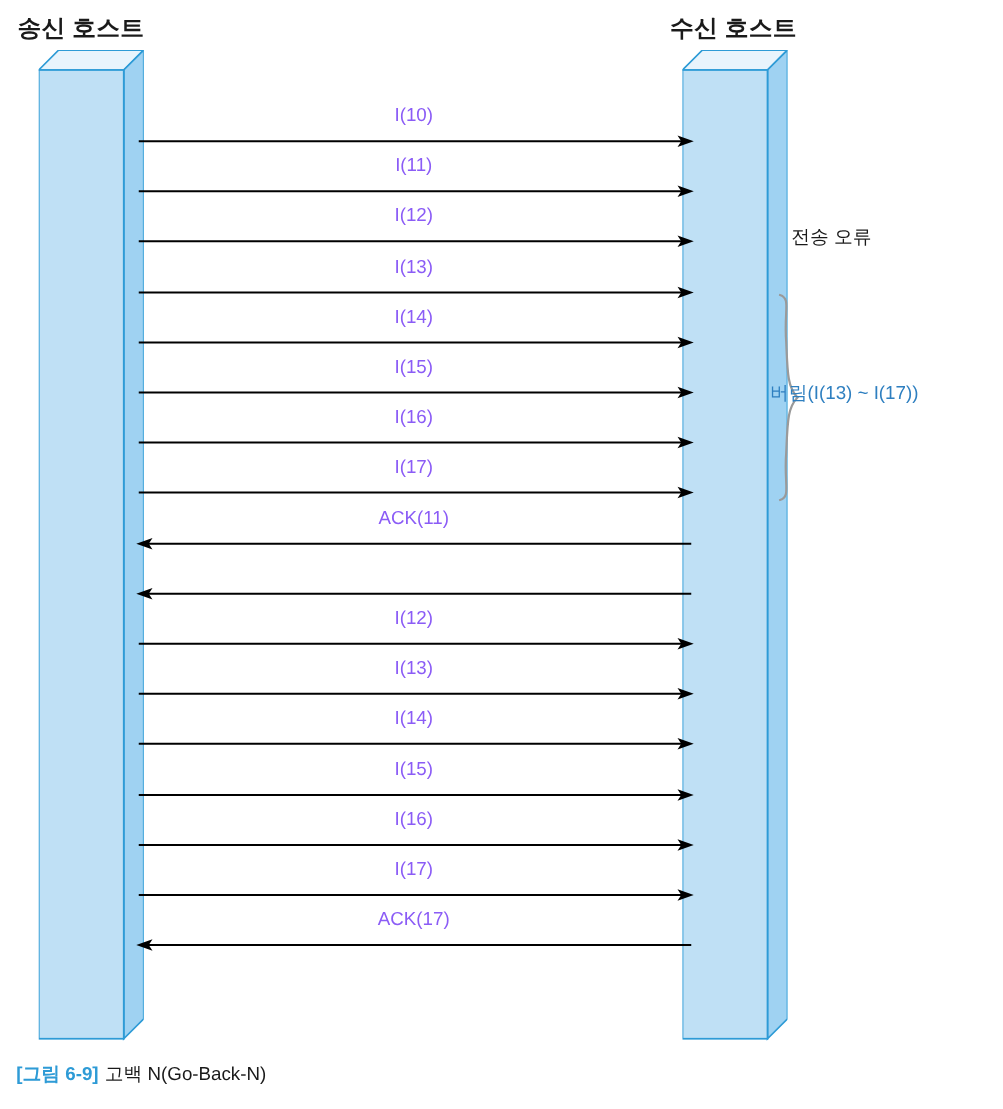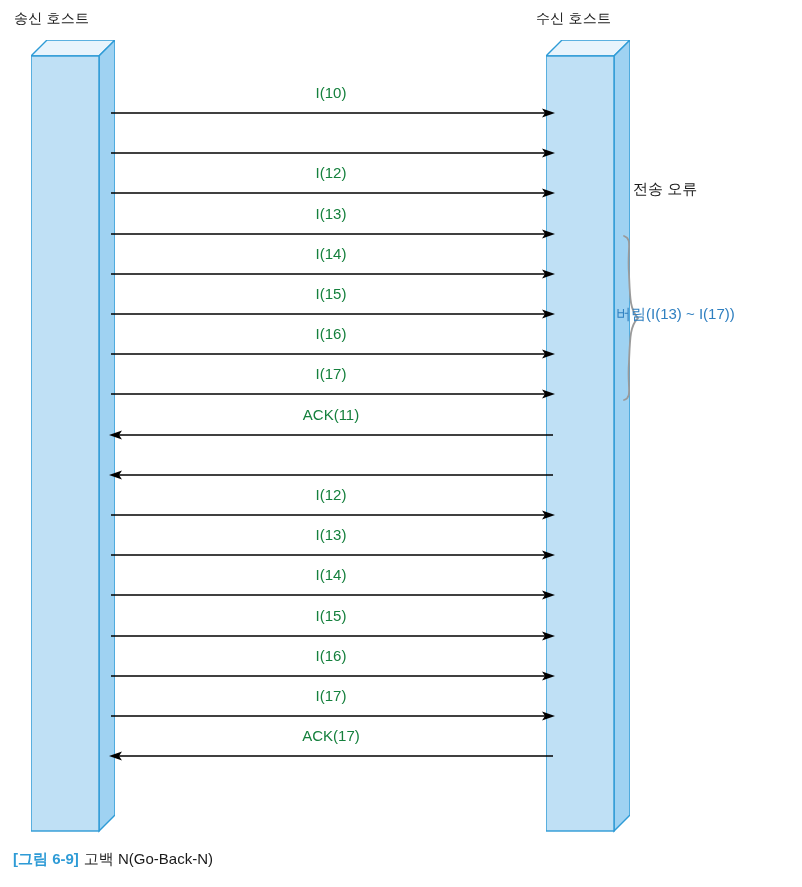--- a/index.html
+++ b/index.html
@@ -18,22 +18,22 @@
   #figure {
     position: absolute;
     left: 0; top: 0;
     width: 802px;
     height: 887px;
   }
 
   
   .host-label {
     position: absolute;
-    font-size: 14px;
-    font-weight: normal;
+    font-size: 19px;
+    font-weight: bold;
     color: #1a1a1a;
     white-space: nowrap;
     letter-spacing: 0.2px;
   }
   #sender-label  { left: 14px;  top: 10px; }
   #receiver-label{ left: 536px; top: 10px; }
 
   
   .host-bar {
     position: absolute;
@@ -51,21 +51,21 @@
     width: 802px;
     height: 40px;
   }
   .msg-label {
     position: absolute;
     left: 111px;
     width: 440px;
     top: 0px;
     text-align: center;
     font-size: 15px;
-    color: #15803d;
+    color: #8b5cf6;
     white-space: nowrap;
   }
   .msg-arrow {
     position: absolute;
     left: 108px;
     top: 22px;
     width: 448px;
     height: 14px;
   }
   .msg-arrow svg { display: block; overflow: visible; }
@@ -145,20 +145,21 @@
       <div class="msg-row" style="top: 84px;">
         <div class="msg-label">I(10)</div>
         <div class="msg-arrow">
           <svg width="448" height="14" viewBox="0 0 448 14">
             <path d="M3,7 L442,7" stroke="#000000" stroke-width="1.5" fill="none"></path>
             <path d="M447,7 L434,2.4000000000000004 L437,7 L434,11.6 Z" fill="#000000"></path>
           </svg>
         </div>
       </div>
       <div class="msg-row" style="top: 124.2px;">
+        <div class="msg-label">I(11)</div>
         <div class="msg-arrow">
           <svg width="448" height="14" viewBox="0 0 448 14">
             <path d="M3,7 L442,7" stroke="#000000" stroke-width="1.5" fill="none"></path>
             <path d="M447,7 L434,2.4000000000000004 L437,7 L434,11.6 Z" fill="#000000"></path>
           </svg>
         </div>
       </div>
       <div class="msg-row" style="top: 164.4px;">
         <div class="msg-label">I(12)</div>
         <div class="msg-arrow">

